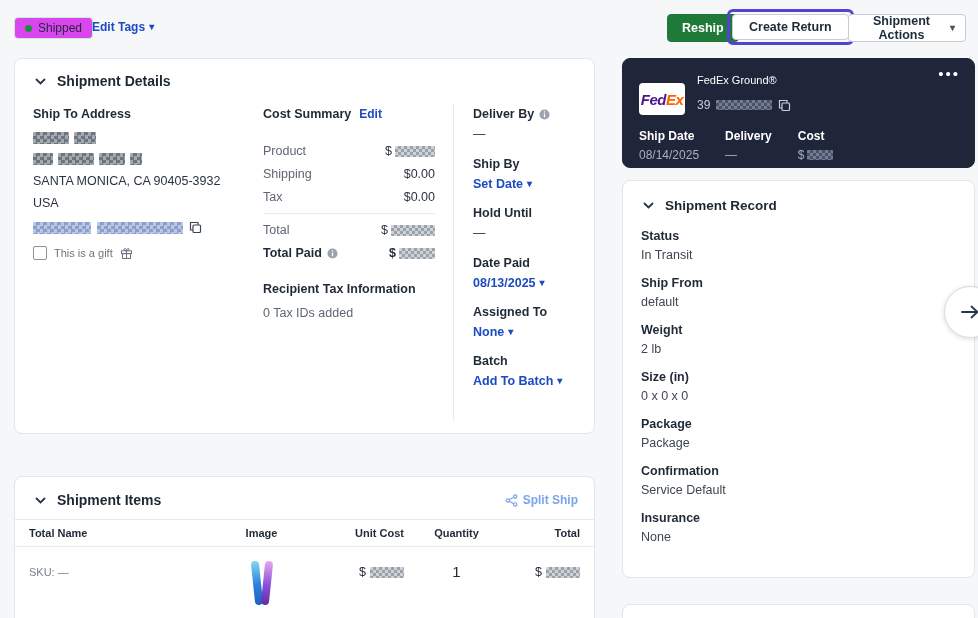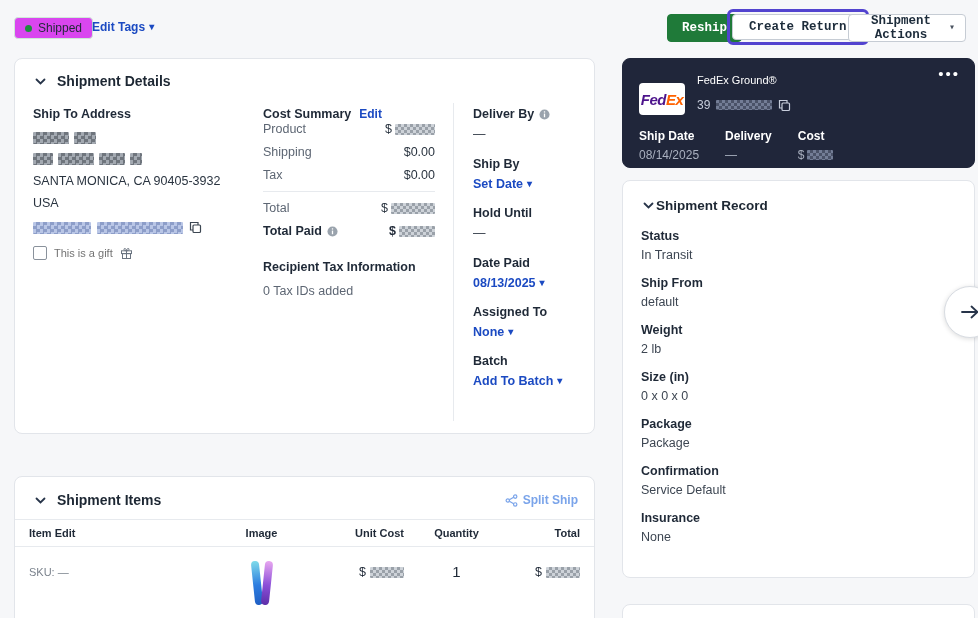--- a/index.html
+++ b/index.html
@@ -13,21 +13,21 @@
     background:#d946ef; border:1px solid #cfe9d8; border-radius:4px; padding:3px 10px;
     font-size:12px; color:#1f2937; height:22px; }
   .dot { width:7px; height:7px; border-radius:50%; background:#1e8e3e; }
   .edit-tags { position:absolute; left:92px; top:20px; font-size:12px; font-weight:bold; color:#1b4ac2;
     text-decoration:none; display:flex; align-items:center; gap:4px; cursor:pointer; }
   .caret { font-size:10px; line-height:1; }
   .caret.blue { color:#1b4ac2; }
   .caret.gray { color:#4a5360; margin-left:6px; }
 
   .btn { border-radius:4px; height:28px; display:inline-flex; align-items:center; justify-content:center;
-    font-family:Liberation Mono, monospace; font-size:12.5px; font-weight:bold; cursor:pointer; }
+    font-family:Liberation Sans, sans-serif; font-size:12.5px; font-weight:bold; cursor:pointer; }
   .btn-reship { position:absolute; left:667px; top:14px; padding:0 14px; background:#1f7a39; color:#fff; border:1px solid #1f7a39; }
   .create-return-highlight { position:absolute; left:727px; top:9px; border:3px solid #5243cf; border-radius:6px; padding:2px; }
   .btn-create-return { height:26px; padding:0 16px; background:#fff; color:#1c2b3a; border:1px solid #c6ccd4; }
   .btn-shipment-actions { position:absolute; left:848px; top:14px; width:118px; padding:0 10px;
     background:#fff; color:#1c2b3a; border:1px solid #c6ccd4; justify-content:space-between; }
 
   
   .px { display:inline-block; height:11px; vertical-align:middle; border-radius:1px;
     background:repeating-conic-gradient(#9aa1a9 0% 25%, #ced3d9 0% 50%) 0 0/6px 6px; }
   .px.dark  { background:repeating-conic-gradient(#6f757d 0% 25%, #a3a9b1 0% 50%) 0 0/7px 7px; height:12px; }
@@ -45,21 +45,21 @@
   .col-shipto .sec-label { margin-bottom:11px; }
   .addr-line { margin-bottom:9px; display:flex; gap:5px; align-items:center; }
   .addr-text { margin-bottom:8px; }
   .email-row { margin:11px 0 12px 0; display:flex; align-items:center; gap:6px; }
   .validated { display:flex; align-items:center; gap:5px; color:#1e8e3e; font-size:12px; font-weight:bold; margin-bottom:20px; }
   .gift-row { display:flex; align-items:center; gap:7px; }
   .checkbox { width:14px; height:14px; border:1.5px solid #8a929c; border-radius:2px; background:#fff; cursor:pointer; appearance:none; }
   .gift-label { font-size:11px; font-weight:normal; color:#737373; }
 
   .col-cost { position:absolute; left:248px; top:48px; width:172px; }
-  .cost-head { display:flex; align-items:baseline; gap:8px; margin-bottom:1px; }
+  .cost-head { display:flex; align-items:baseline; gap:8px; margin-bottom:23px; }
   .link-sm { font-size:12px; font-weight:bold; color:#1b4ac2; text-decoration:none; cursor:pointer; }
   .cost-row { display:flex; justify-content:space-between; font-size:12.5px; color:#5d6673; margin-bottom:9px; }
   .cost-row .val { color:#2a3440; display:flex; align-items:center; gap:3px; }
   .cost-div { border:none; border-top:1px solid #e7eaee; margin:2px 0 9px 0; }
   .cost-row.bold, .cost-row.bold .val { color:#1f2937; font-weight:bold; }
   .tax-block { margin-top:22px; }
   .tax-value { font-size:12.5px; color:#5d6673; margin-top:10px; }
 
   .v-divider { position:absolute; left:438px; top:44px; width:1px; height:318px; background:#e7eaee; }
 
@@ -98,21 +98,21 @@
   .tracking { position:absolute; left:74px; top:39px; display:flex; align-items:center; gap:6px; font-size:12px; color:#c7cddb; }
   .menu-dots { position:absolute; right:14px; top:6px; color:#fff; font-size:15px; letter-spacing:2px;
     background:none; border:none; cursor:pointer; }
   .ship-info { position:absolute; left:16px; top:70px; display:flex; }
   .info-col { margin-right:26px; }
   .info-label { font-size:12px; font-weight:bold; color:#fff; margin-bottom:5px; }
   .info-value { font-size:12px; color:#a9b0bf; display:flex; align-items:center; gap:3px; }
 
   
   .card-record { left:622px; top:180px; width:353px; height:398px; }
-  .record-header { display:flex; align-items:center; padding:17px 0 0 18px; }
+  .record-header { display:flex; align-items:center; gap:9px; padding:17px 0 0 18px; }
   .record-title { font-size:13.5px; font-weight:bold; color:#1d2733; }
   .rec-fields { padding:16px 18px 0 18px; }
   .rec-field { margin-bottom:14px; }
   .rec-label { font-size:12.5px; font-weight:bold; color:#1f2937; margin-bottom:5px; }
   .rec-value { font-size:12.5px; color:#3d4652; }
 
   .card-sliver { left:622px; top:604px; width:353px; height:40px; }
 
   .next-btn { position:absolute; left:944px; top:286px; width:52px; height:52px; border-radius:50%;
     background:#fff; border:1px solid #d8dce2; box-shadow:0 1px 5px rgba(0,0,0,.14);
@@ -321,21 +321,21 @@
             <circle cx="11" cy="2.8" r="1.8"></circle>
               <circle cx="3" cy="7" r="1.8"></circle>
               <circle cx="11" cy="11.2" r="1.8"></circle>
             <path d="M4.7 6.2 9.3 3.6M4.7 7.8l4.6 2.6"></path>
           </svg>
         </span>
         <span>Split Ship</span>
       </a>
     </div>
     <div class="items-head">
-      <span class="c-name">Item Edit</span>
+      <span class="c-name">Total Name</span>
       <span class="c-image">Image</span>
       <span class="c-unit">Unit Cost</span>
       <span class="c-qty">Quantity</span>
       <span class="c-total">Total</span>
     </div>
     <div class="items-row">
       <span class="c-name">
         <span class="item-sku" style="display:block">SKU: —</span>
       </span>
       <span class="c-image">

